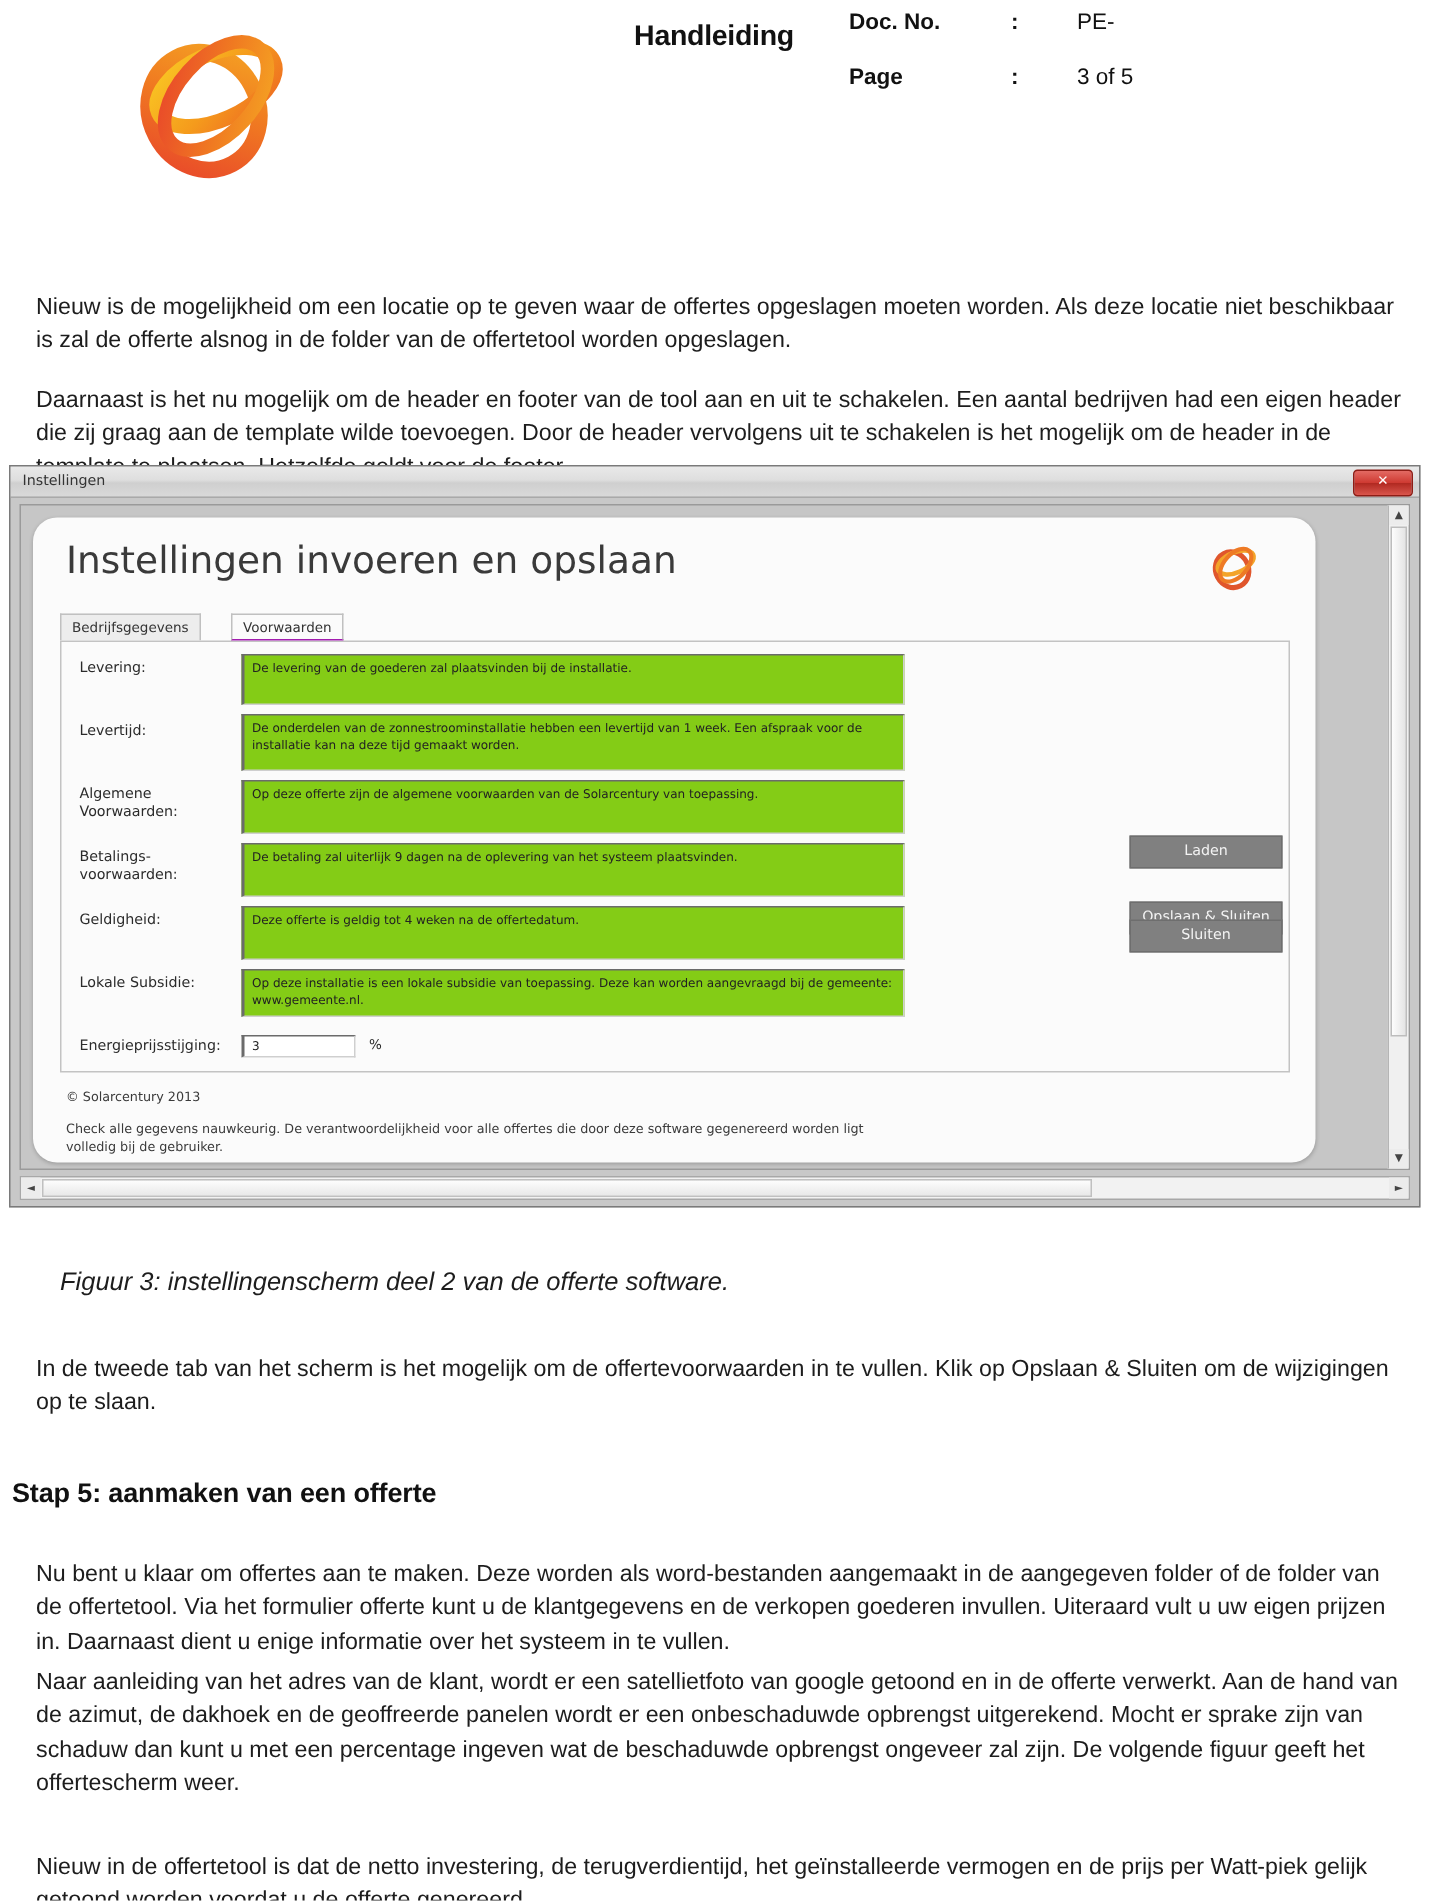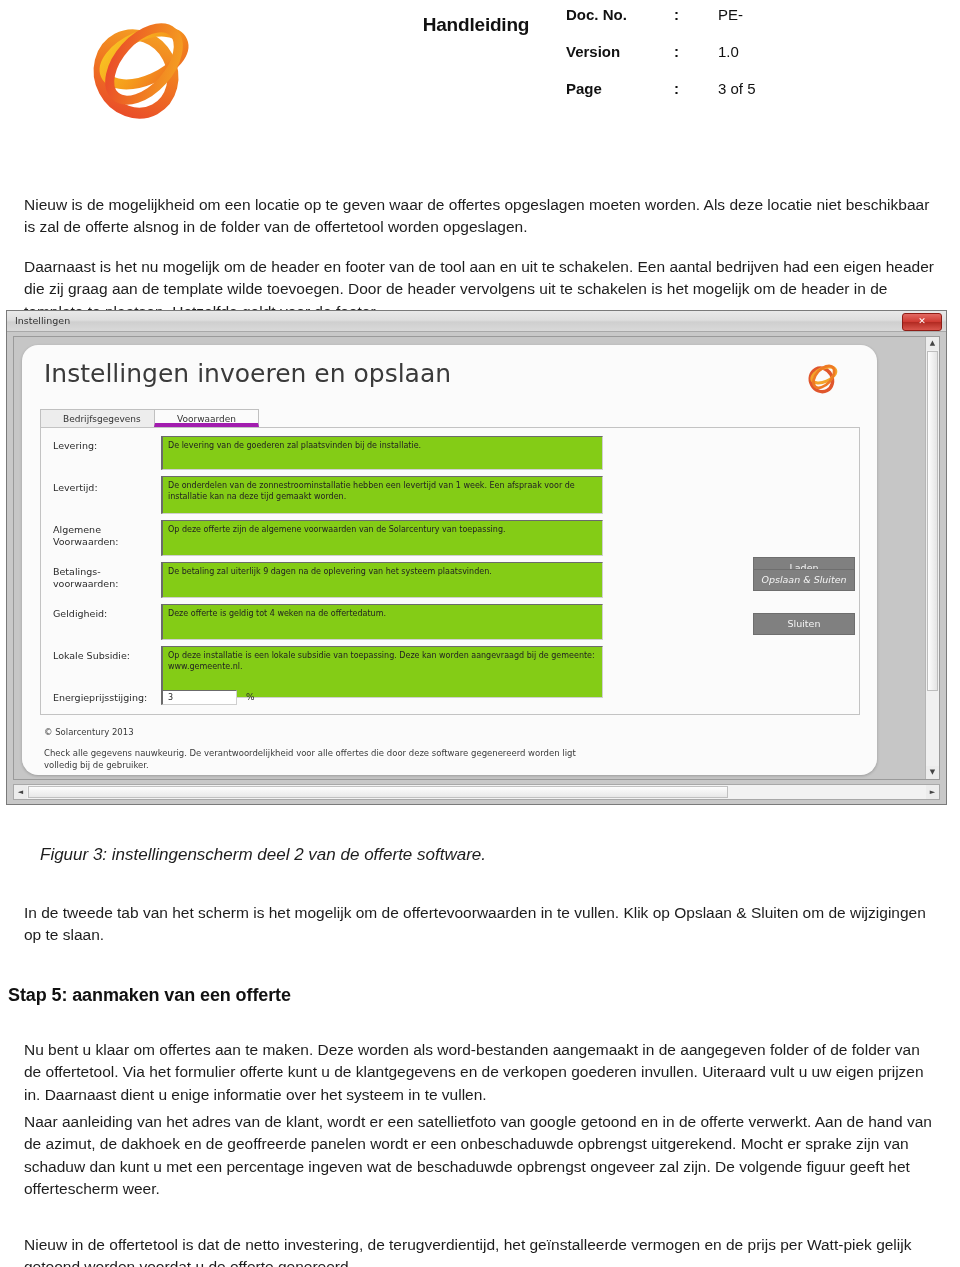--- a/index.html
+++ b/index.html
@@ -206,33 +206,33 @@
   .tabs {
     position: absolute;
     left: 18px; top: 64px;
     width: 820px; height: 19px;
     border-bottom: 1px solid #b9b9b9;
   }
   .tab {
     position: absolute;
     top: 0;
     height: 18px;
-    padding: 0 22px;
+    padding: 0 7px;
     font-size: 9px;
     color: #333;
     line-height: 18px;
     background: #ededed;
     border: 1px solid #c0c0c0;
     border-bottom: none;
     box-sizing: border-box;
     cursor: pointer;
   }
   .tab.active {
     background: #fbfbfb;
-    border-bottom: 4px solid #a21caf;
+    border-bottom: 1px solid #a21caf;
     z-index: 3;
   }
 
   .field-area {
     position: absolute;
     left: 18px; top: 82px;
     width: 820px; height: 288px;
     background: #fbfbfb;
     border: 1px solid #c3c3c3;
     box-sizing: border-box;
@@ -340,25 +340,20 @@
   <div class="header-title">Handleiding</div>
 
   <table class="meta-table">
     <tbody>
         <tr>
       <td class="meta-label">Doc. No.</td>
       <td class="meta-colon">:</td>
       <td class="meta-value">PE-</td>
     </tr>
     <tr>
-      <td class="meta-label">Version</td>
-      <td class="meta-colon">:</td>
-      <td class="meta-value">1.0</td>
-    </tr>
-    <tr>
       <td class="meta-label">Page</td>
       <td class="meta-colon">:</td>
       <td class="meta-value">3 of 5</td>
     </tr>
   </tbody>
     </table>
 </div>
 
 <div class="para" style="top:178px;">
   <p>Nieuw is de mogelijkheid om een locatie op te geven waar de offertes opgeslagen moeten worden. Als deze locatie niet beschikbaar is zal de offerte alsnog in de folder van de offertetool worden opgeslagen.</p>
@@ -422,33 +417,33 @@
           <div class="finput" style="top:0px;height:36px;">De betaling zal uiterlijk 9 dagen na de oplevering van het systeem plaatsvinden.</div>
         </div>
 
         <div class="frow" style="top:176px;">
           <div class="flabel" style="top:4px;">Geldigheid:</div>
           <div class="finput" style="top:0px;height:36px;">Deze offerte is geldig tot 4 weken na de offertedatum.</div>
         </div>
 
         <div class="frow" style="top:218px;">
           <div class="flabel" style="top:4px;">Lokale Subsidie:</div>
-          <div class="finput" style="top:0px;height:52px;">Op deze installatie is een lokale subsidie van toepassing. Deze kan worden aangevraagd bij de gemeente: www.gemeente.nl.</div>
+          <div class="finput" style="top:0px;height:32px;">Op deze installatie is een lokale subsidie van toepassing. Deze kan worden aangevraagd bij de gemeente: www.gemeente.nl.</div>
         </div>
 
         <div class="frow" style="top:262px;">
           <div class="flabel" style="top:2px;">Energieprijsstijging:</div>
           <div class="small-input" style="top:0px;">3</div>
           <div class="pct-sign" style="top:2px;">%</div>
         </div>
       </div>
 
       <div class="btn-col" style="top:0;">
         <div class="gbtn" style="top:212px;">Laden</div>
-        <div class="gbtn" style="top:224px;font-style:italic;">Opslaan &amp; Sluiten</div>
+        <div class="gbtn" style="top:256px;">Opslaan &amp; Sluiten</div>
         <div class="gbtn" style="top:268px;">Sluiten</div>
       </div>
 
       <div class="copyright" style="top:382px;">© Solarcentury 2013</div>
       <div class="disclaimer" style="top:402px;">Check alle gegevens nauwkeurig. De verantwoordelijkheid voor alle offertes die door deze software gegenereerd worden ligt volledig bij de gebruiker.</div>
     </div>
   </div>
 
   <div class="hscroll">
     <div class="arrow left">◄</div>

